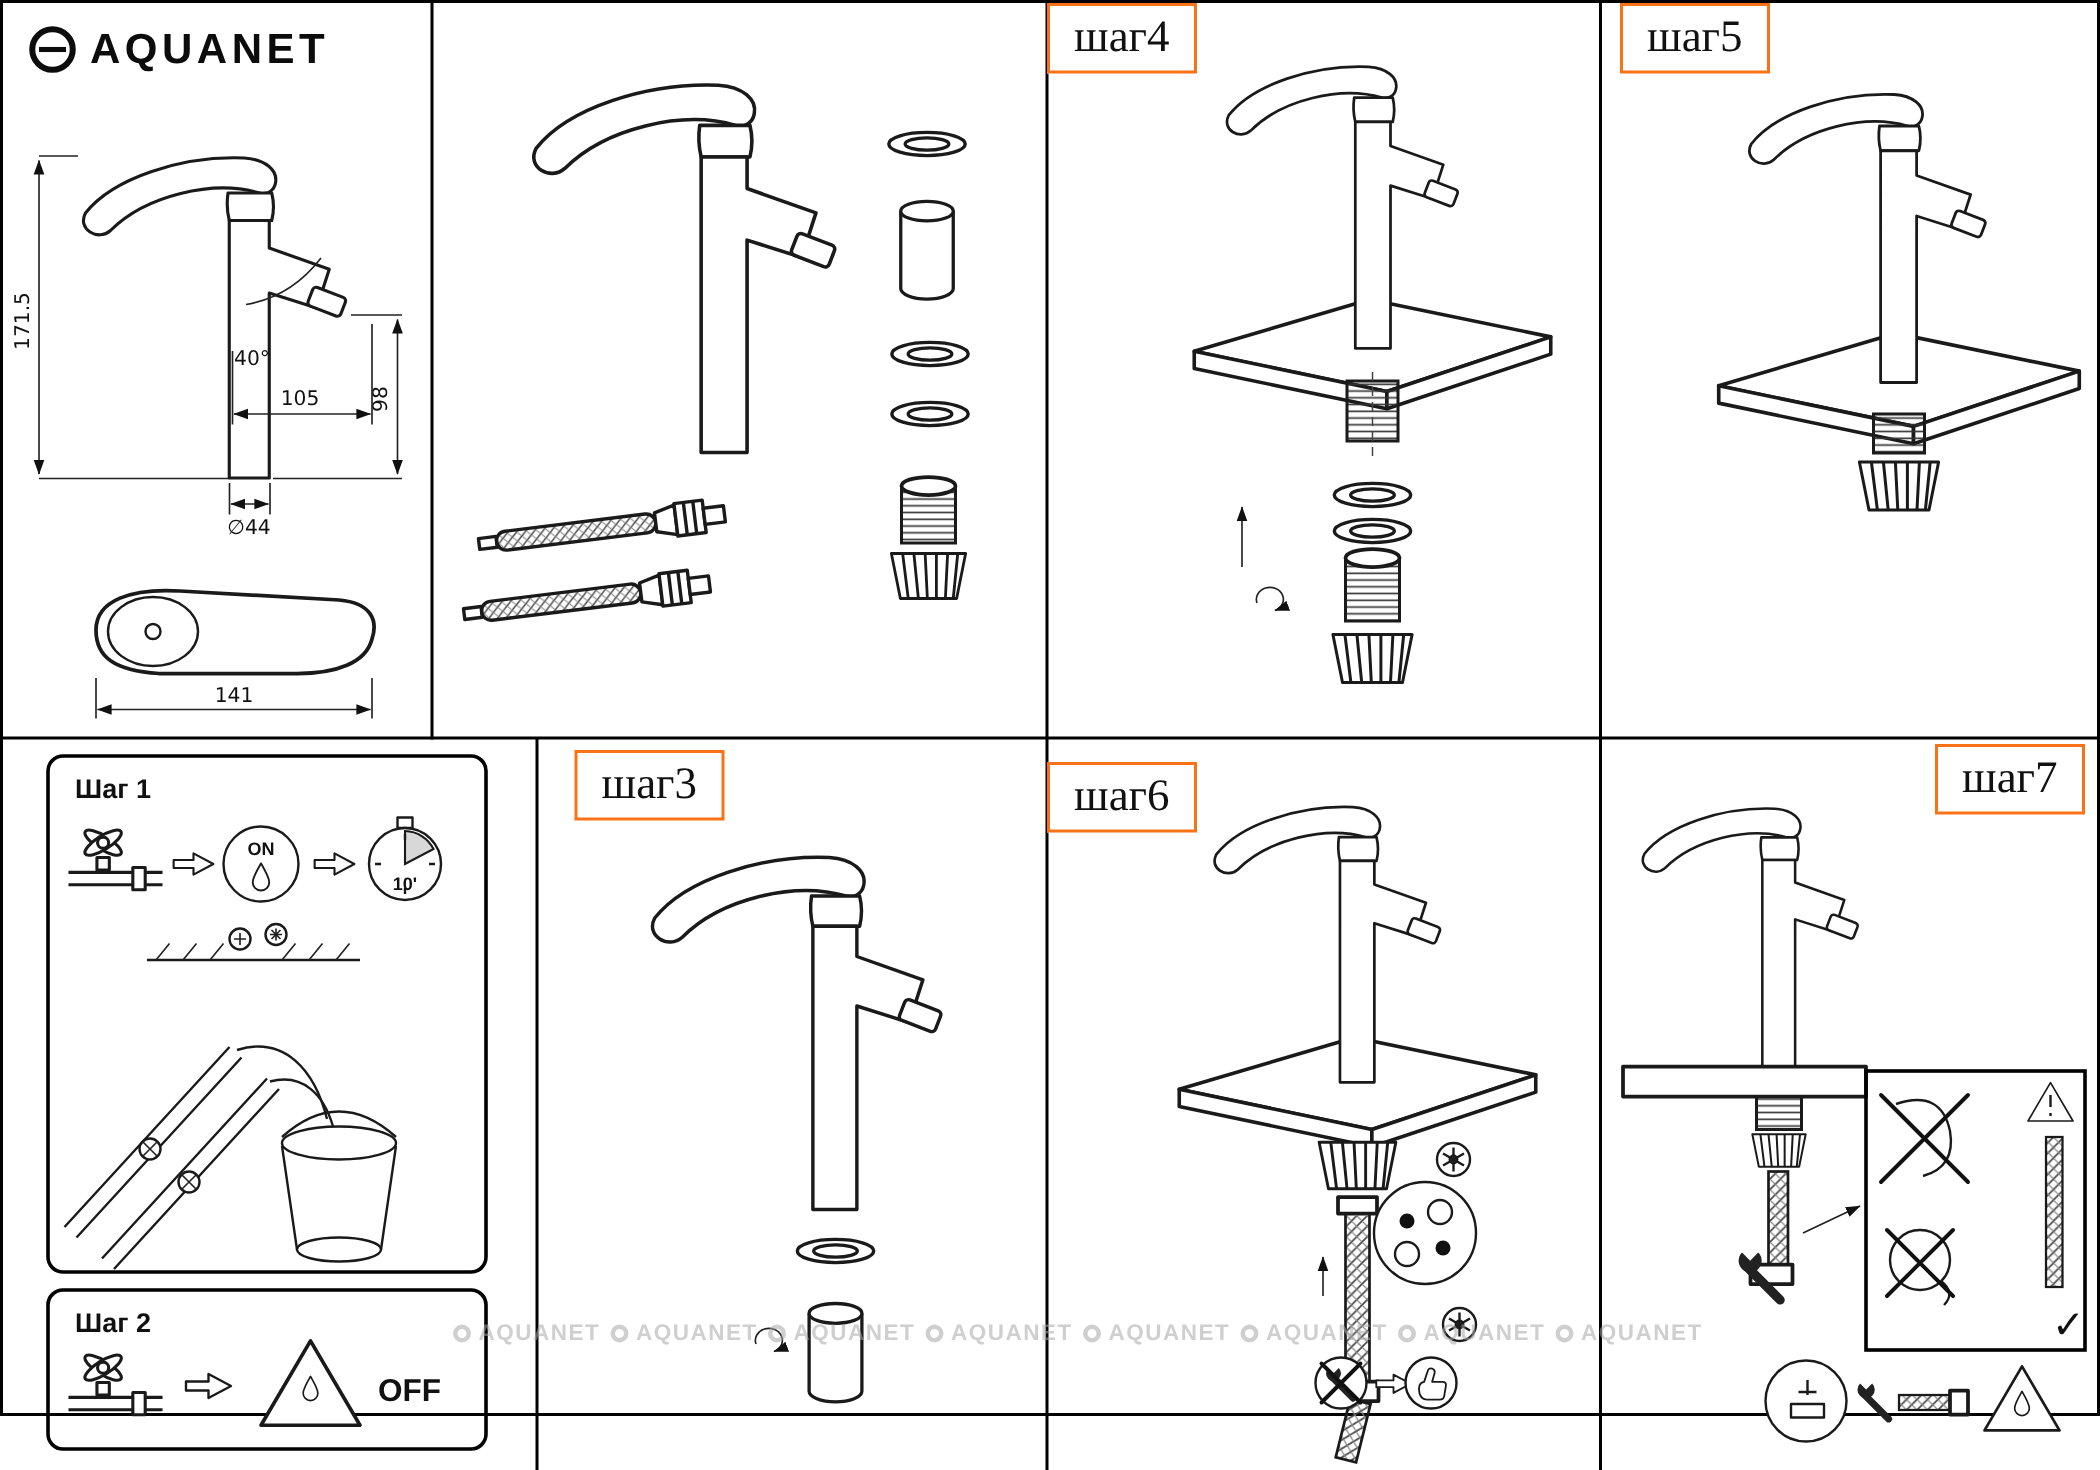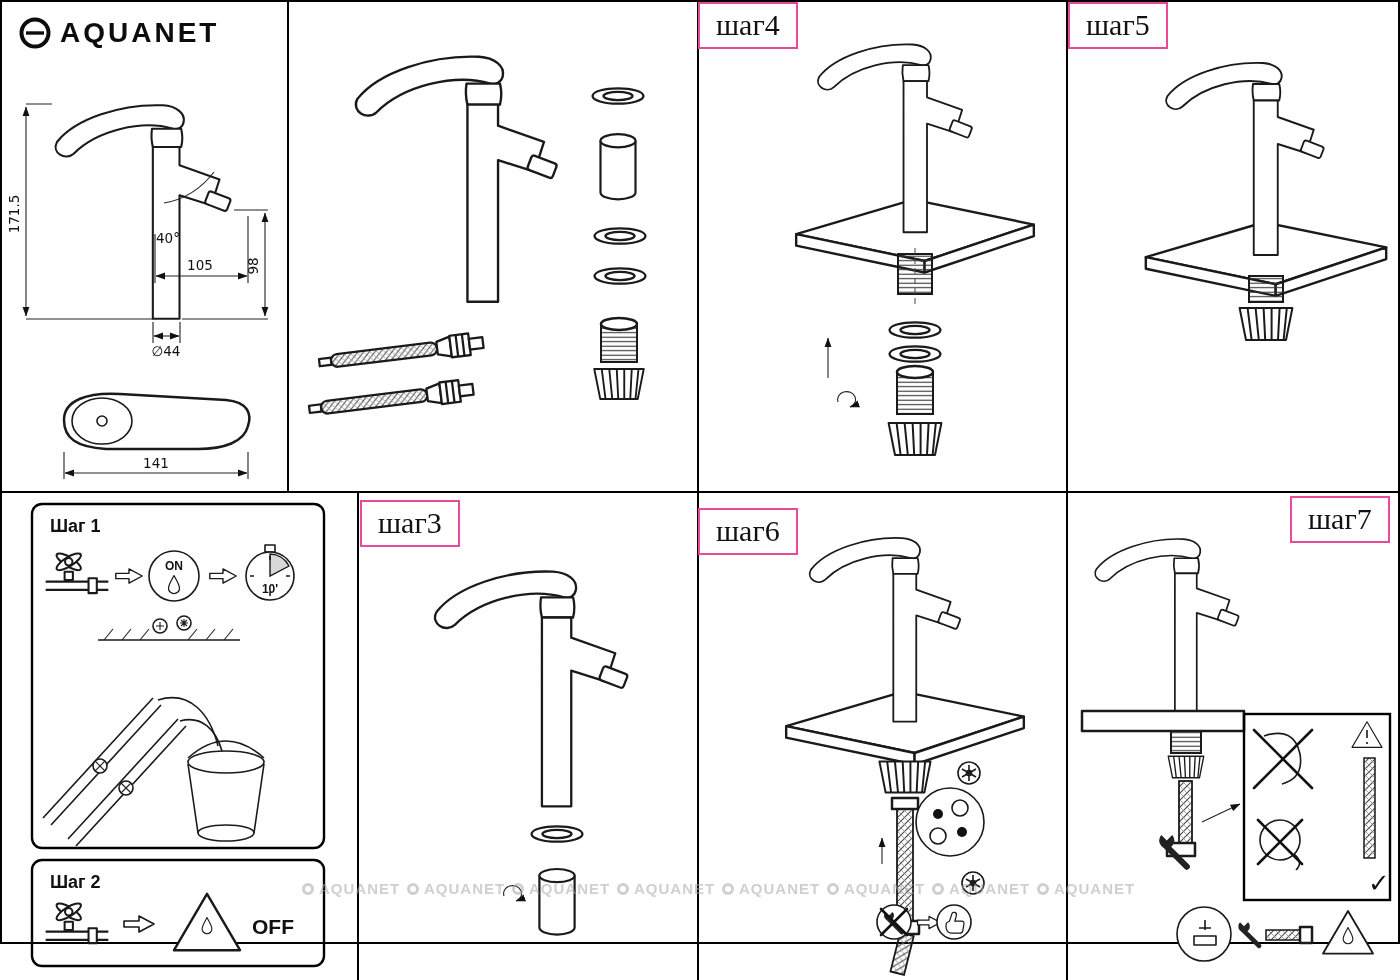--- a/index.html
+++ b/index.html
@@ -2,21 +2,21 @@
 <html><head>
 <meta charset="utf-8">
 <style>
   * { box-sizing: border-box; }
   html,body { margin:0; padding:0; background:#fff; }
   body { width:1400px; height:980px; overflow:hidden; font-family:"Liberation Serif",serif; color:#111; }
   .sheet { position:relative; width:1400px; height:944px; background:#fff; border:2px solid #000; }
   .divider { position:absolute; background:#000; }
   .panel { position:absolute; }
   .panel > svg { position:absolute; left:0; top:0; }
-  .step-box { position:absolute; border:2px solid #ec4899; background:#fff;
+  .step-box { position:absolute; border:2px solid #f97316; background:#fff;
               font:30px "Liberation Serif",serif; padding:4px 16px 6px; line-height:1.1; z-index:4; }
   .logo { position:absolute; left:16px; top:14px; display:flex; align-items:center; gap:8px; z-index:3; }
   .logo-text { font:700 28px "Liberation Sans",sans-serif; letter-spacing:3px; color:#0c0c0c; }
   .wm { position:absolute; top:878px; display:flex; align-items:center; gap:5px;
         font:700 15px "Liberation Sans",sans-serif; letter-spacing:1px; color:#a8a8a8;
         opacity:.55; z-index:6; pointer-events:none; }
   .wm-dot { width:12px; height:12px; border:3px solid #a8a8a8; border-radius:50%; }
   
   .ln   { fill:#fff; stroke:#1a1a1a; stroke-width:2.5; stroke-linejoin:round; }
   .thin { fill:none; stroke:#1a1a1a; stroke-width:1.6; stroke-linejoin:round; }
@@ -221,21 +221,21 @@
       <use href="#sym-ring" x="187" y="342" width="60" height="20"></use>
       <g>
         <rect x="199" y="370" width="36" height="42" fill="url(#threads)" stroke="#1a1a1a" stroke-width="2"></rect>
         <ellipse class="ln" stroke-width="2" cx="217" cy="370" rx="18" ry="6"></ellipse>
       </g>
       <use href="#sym-nut" x="185" y="414" width="64" height="46"></use>
     </svg>
   </section>
 
   <section class="panel" style="left:1066px;top:0;width:334px;height:490px">
-    <div class="step-box" style="left:0;top:0">шаг5</div>
+    <div class="step-box" style="left:12px;top:0">шаг5</div>
     <svg width="334" height="490">
       <use href="#sym-surface" x="72" y="212" width="252" height="94"></use>
       <use href="#sym-faucet" x="86" y="40" width="180" height="225"></use>
       <rect x="181" y="274" width="34" height="26" fill="url(#threads)" stroke="#1a1a1a" stroke-width="2"></rect>
       <use href="#sym-nut" x="166" y="300" width="64" height="44"></use>
     </svg>
   </section>
 
   <section class="panel" style="left:0;top:490px;width:356px;height:490px">
     <svg width="356" height="490">
@@ -297,21 +297,21 @@
       <use href="#sym-blockarrow" x="120" y="420" width="34" height="24"></use>
       <g>
         <use href="#sym-tri" x="168" y="398" width="74" height="66"></use>
         <use href="#sym-drop" x="198" y="424" width="14" height="20"></use>
       </g>
       <text class="off-text" x="250" y="442">OFF</text>
     </svg>
   </section>
 
   <section class="panel" style="left:356px;top:490px;width:339px;height:490px">
-    <div class="step-box" style="left:2px;top:8px">шаг3</div>
+    <div class="step-box" style="left:25px;top:8px">шаг3</div>
     <svg width="339" height="490">
       <use href="#sym-faucet" x="62" y="54" width="220" height="275"></use>
       <use href="#sym-ring" x="169" y="332" width="60" height="20"></use>
       <use href="#sym-cyl" x="177" y="370" width="44" height="80"></use>
       <path class="dim" stroke-width="1.6" d="M146,404 a9,8 0 1 1 12,5" marker-end="url(#arrow)"></path>
     </svg>
   </section>
 
   <section class="panel" style="left:696px;top:490px;width:369px;height:490px">
     <div class="step-box" style="left:0;top:16px">шаг6</div>

